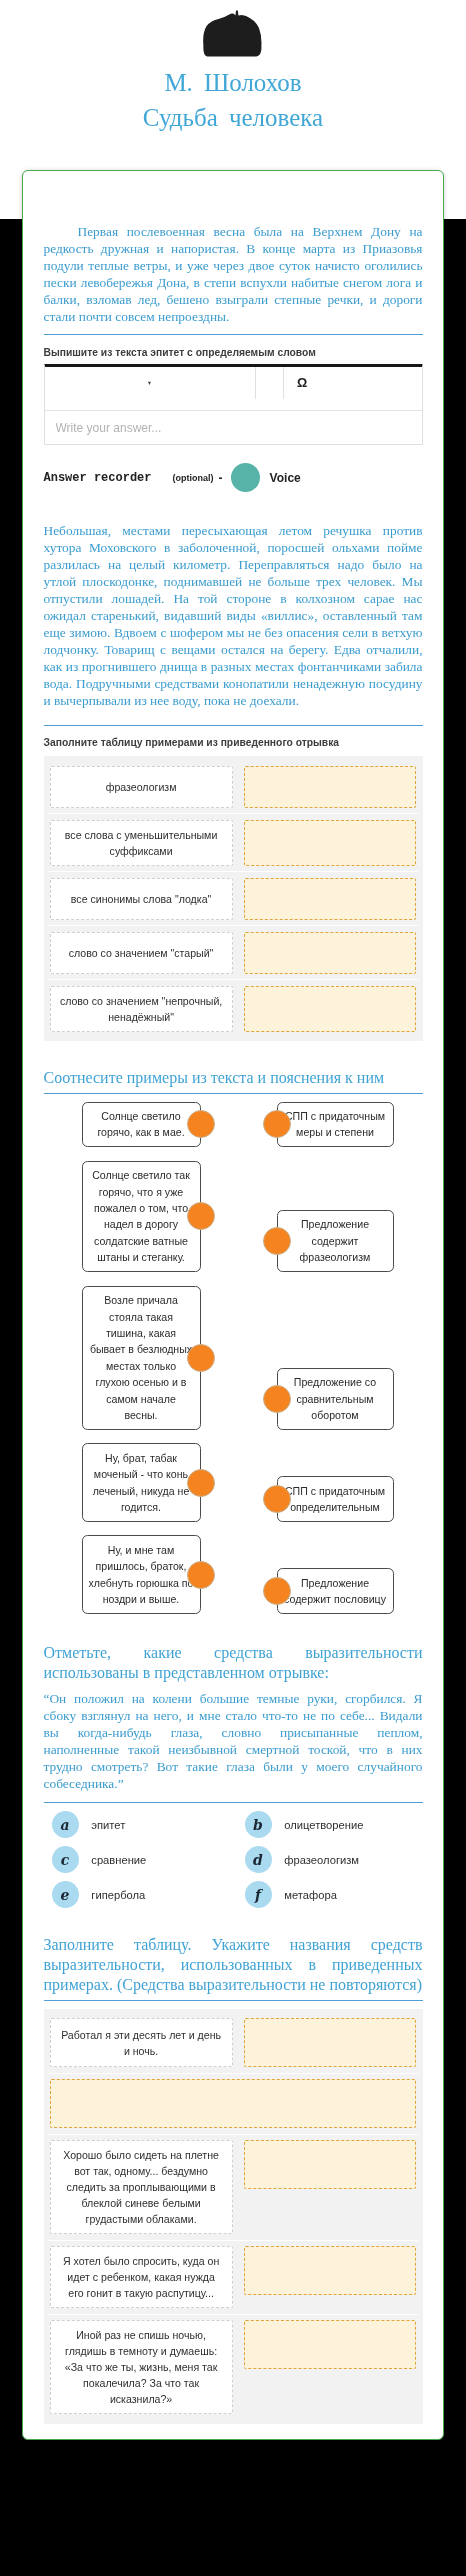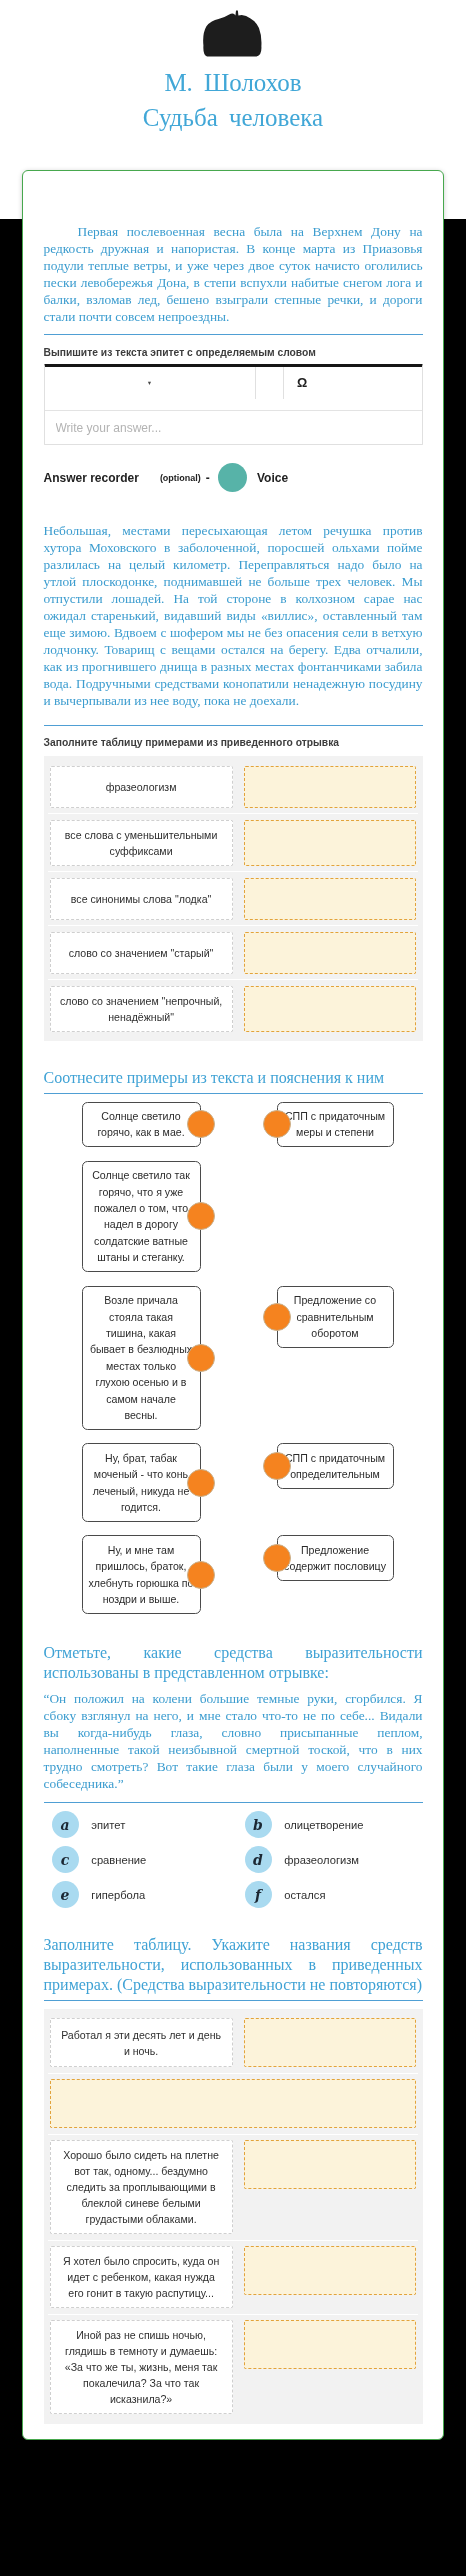--- a/index.html
+++ b/index.html
@@ -35,21 +35,21 @@
   .caret { font-size:5.5px; color:#4a4a4a; }
   .tb-spacer { flex:0 0 27px; border-right:0.6px solid #e0e0e0; height:32px; }
   .tb-omega { padding:7.3px 0 0 13.4px; font-size:12.8px; font-weight:700; color:#222; cursor:pointer; }
   .answer-input { display:block; width:100%; box-sizing:border-box; border:0; outline:none;
                   height:33px; padding:0 11px; font-family:"Liberation Sans",sans-serif;
                   font-size:12px; color:#444; }
   .answer-input::placeholder { color:#b3b3b3; }
 
   
   .recorder { margin-top:18px; display:flex; align-items:center; }
-  .rec-label { font-size:12px; font-weight:800; color:#222; }
+  .rec-label { font-size:12px; font-weight:800; color:#222;font-family:Liberation Mono, monospace; }
   .rec-opt { font-size:9px; font-weight:600; color:#222; margin-left:21px; }
   .rec-dash { font-size:12px; font-weight:800; color:#222; margin-left:4.9px; }
   .rec-circle { width:29px; height:29px; border-radius:50%; background:#57b3a8; margin-left:8.5px; cursor:pointer; }
   .rec-voice { font-size:12px; font-weight:800; color:#222; margin-left:9.7px; }
 
   .p2 { margin-top:30px; }
 
   
   .wtable { margin-top:7.3px; background:#f2f2f2; padding:4.3px 4.9px; }
   .wrow { display:flex; gap:11px; padding:5.5px 1.2px; border-bottom:1.2px solid #ffffff; }
@@ -62,21 +62,21 @@
   .t2 .wanswer { align-self:flex-start; height:47px; }
 
   
   .sec-title { margin:27px 0 0; font-family:"Liberation Serif", serif; font-weight:400;
                color:#3fa2d5; font-size:16px; line-height:20px; text-align:justify; }
   .sec-title.tight { margin-top:29px; }
   .hr-title { border:0; border-top:1.2px solid #4f9fd4; margin:4.9px 0 0; }
 
   
   .match { margin-top:7.3px; }
-  .mrow { display:flex; align-items:flex-start; margin-bottom:13.4px; }
+  .mrow { display:flex; align-items:flex-end; margin-bottom:13.4px; }
   .mcard { position:relative; box-sizing:border-box; background:#fff; border:1px solid #4a4a4a;
            border-radius:5.5px; padding:5.5px 6px; text-align:center; font-size:10.6px;
            font-weight:500; color:#2b2b2b; line-height:16.4px; }
   .mleft { width:119px; margin-left:38px; }
   .mright { width:117px; margin-left:76px; }
   .mdot { position:absolute; top:50%; width:28px; height:28px; border-radius:50%;
           background:#f5831f; border:1.2px solid #c9b18d; box-sizing:border-box;
           transform:translateY(-50%); cursor:pointer; }
   .mdot-r { right:-15px; }
   .mdot-l { left:-15px; }
@@ -173,20 +173,24 @@
           <div class="mcard mright">
             <span class="mdot mdot-l"></span>
             <span>СПП с придаточным меры и степени</span>
           </div>
         </div>
         <div class="mrow">
           <div class="mcard mleft">
             <span>Солнце светило так горячо, что я уже пожалел о том, что надел в дорогу солдатские ватные штаны и стеганку.</span>
             <span class="mdot mdot-r"></span>
           </div>
+          <div class="mcard mright">
+            <span class="mdot mdot-l"></span>
+            <span>Предложение содержит фразеологизм</span>
+          </div>
         </div>
         <div class="mrow">
           <div class="mcard mleft">
             <span>Возле причала стояла такая тишина, какая бывает в безлюдных местах только глухою осенью и в самом начале весны.</span>
             <span class="mdot mdot-r"></span>
           </div>
           <div class="mcard mright">
             <span class="mdot mdot-l"></span>
             <span>Предложение со сравнительным оборотом</span>
           </div>
@@ -233,21 +237,21 @@
         <div class="opt">
           <span class="opt-circle">d</span>
           <span class="opt-label">фразеологизм</span>
         </div>
         <div class="opt">
           <span class="opt-circle">e</span>
           <span class="opt-label">гипербола</span>
         </div>
         <div class="opt">
           <span class="opt-circle">f</span>
-          <span class="opt-label">остался</span>
+          <span class="opt-label">метафора</span>
         </div>
       </div>
 
       <h2 class="sec-title">Заполните таблицу. Укажите названия средств выразительности, использованных в приведенных примерах. (Средства выразительности не повторяются)</h2>
       <hr class="hr-title">
 
       <div class="wtable t2">
         <div class="wrow">
           <div class="wlabel">Работал я эти десять лет и день и ночь.</div>
           <div class="wanswer"></div>

